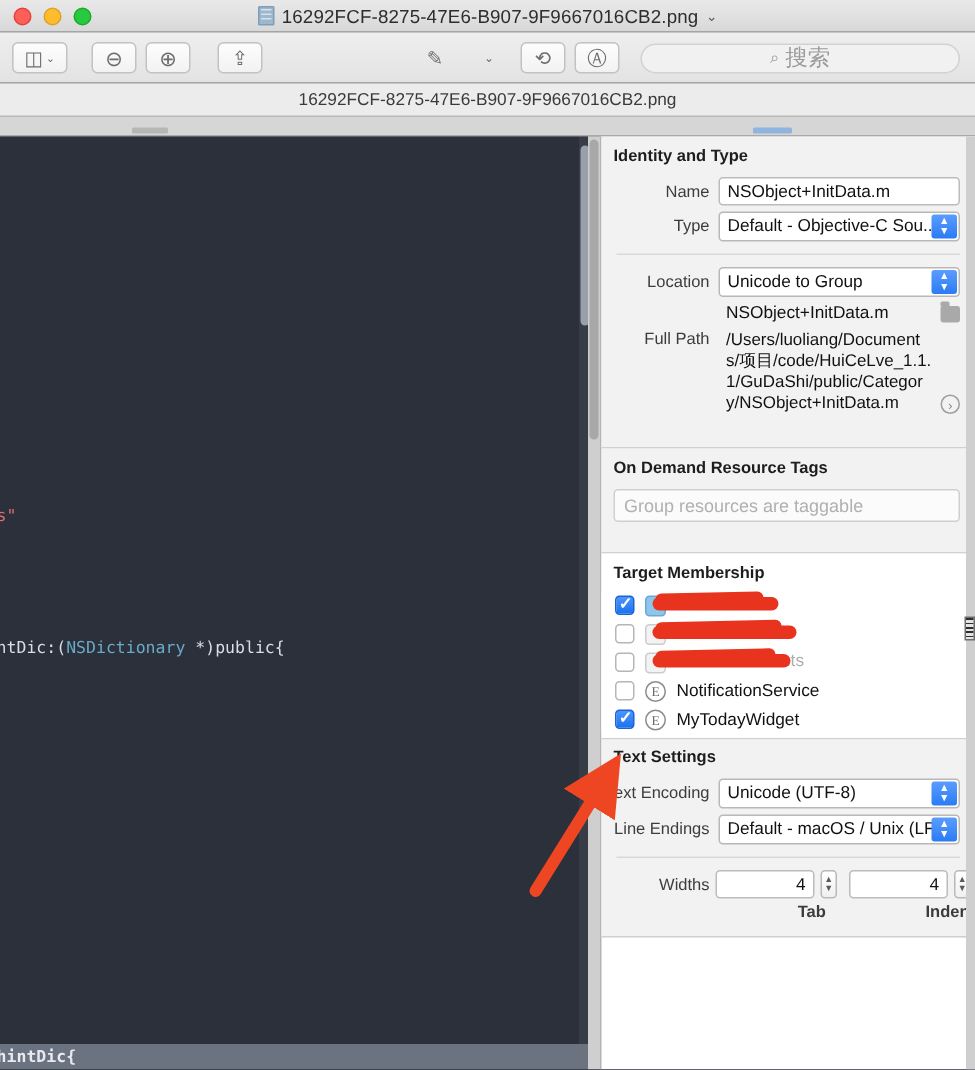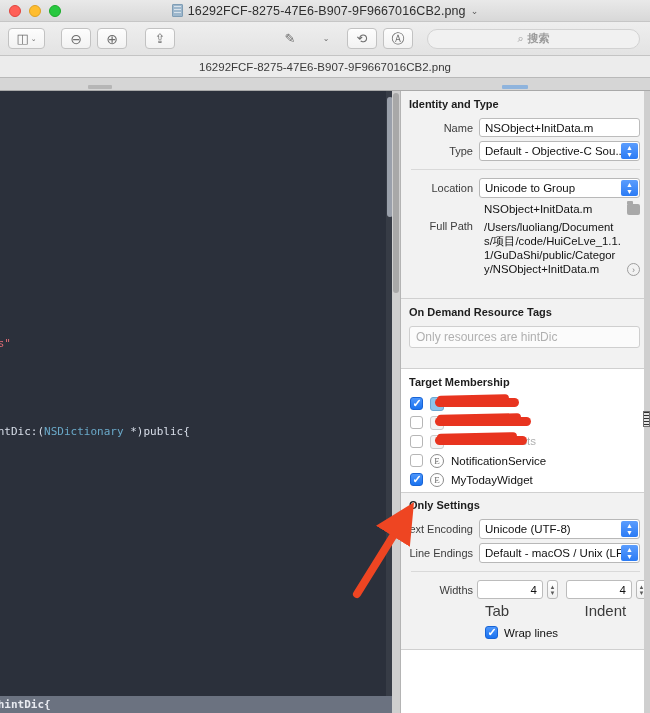--- a/index.html
+++ b/index.html
@@ -68,21 +68,21 @@
   .search-field {
     flex: 1;
     height: 20px;
     background: #f1f1f1;
     border: 1px solid #d2d2d2;
     border-radius: 10px;
     display: flex; align-items: center; justify-content: center;
     gap: 4px;
     margin-left: 8px; margin-right: 2px;
   }
-  .search-field .sf-label { font-size: 11px; color: #9b9b9b; font-weight: bold; }
+  .search-field .sf-label { font-size: 15px; color: #9b9b9b; }
 
   .pathbar {
     height: 22px;
     background: #ececec;
     border-bottom: 1px solid #b9b9b9;
     display: flex; align-items: center; justify-content: center;
   }
   .pathbar span { font-size: 11.5px; color: #3a3a3a; font-weight: 500; }
 
   
@@ -249,21 +249,21 @@
     background: linear-gradient(to bottom,#ffffff,#f0f0f0);
     display:flex;flex-direction:column;align-items:center;justify-content:center;
     font-size:6px; line-height:6px; color:#5a5a5a; flex:none;
   }
   .numfield {
     width: 66px; height: 19px; background:#fff; border:1px solid #bcbcbc;
     border-radius:3px; font-size:11.5px; color:#111; text-align:right;
     padding: 0 5px; display:flex;align-items:center;justify-content:flex-end; flex:none;
   }
   .caps { display:flex; padding-left: 84px; gap: 34px; margin-top: 1px; }
-  .cap { font-size: 15px; color:#3c3c3c; width: 66px; text-align:left; }
+  .cap { font-size: 11px; color:#3c3c3c; width: 66px; text-align:right;font-weight:bold; }
   .wrap-row { display:flex; align-items:center; gap:6px; padding-left: 84px; margin-top: 7px;}
 
   
   .grip {
     position:absolute; right: 0px; top: 333px; width: 7px; height: 16px;
     background: repeating-linear-gradient(to bottom, #2e2e2e 0 1px, #e3e3e3 1px 3px);
     border: 1px solid #6f6f6f;
   }
   .right-edge {
     position:absolute; right:0; top:13px; width: 6px; height: 622px; background:#cfcfcf;
@@ -417,21 +417,21 @@
         <div class="fullpath-row">
           <div class="lbl">Full Path</div>
           <div class="fullpath-val">/Users/luoliang/Documents/项目/code/HuiCeLve_1.1.1/GuDaShi/public/Category/NSObject+InitData.m</div>
           <div class="arrow-circle">›</div>
         </div>
       </div>
 
       <div class="section">
         <div class="sect-title">On Demand Resource Tags</div>
         <div class="tagfield">
-          <span>Only resources are hintDic</span>
+          <span>Group resources are taggable</span>
         </div>
       </div>
 
       <div class="section white" style="padding-bottom:3px;">
         <div class="sect-title">Target Membership</div>
         <div class="tm-list">
 
           <div class="tm-row">
             <div class="cb on"></div>
             <div class="tm-icon-app"></div>
@@ -468,21 +468,21 @@
           <div class="tm-row">
             <div class="cb on"></div>
             <div class="tm-icon-e">E</div>
             <div class="tm-label">MyTodayWidget</div>
           </div>
 
         </div>
       </div>
 
       <div class="ts-sect">
-        <div class="sect-title">Only Settings</div>
+        <div class="sect-title">Text Settings</div>
 
         <div class="row">
           <div class="lbl">Text Encoding</div>
           <div class="popup">
             <span>Unicode (UTF-8)</span>
             <span class="arrows">▲<br>▼</span>
           </div>
         </div>
 
         <div class="row">
@@ -503,24 +503,20 @@
           <div style="width:8px"></div>
           <div class="numfield">4</div>
           <div class="spin">▲<br>▼</div>
         </div>
 
         <div class="caps">
           <div class="cap">Tab</div>
           <div class="cap">Indent</div>
         </div>
 
-        <div class="wrap-row">
-          <div class="cb on"></div>
-          <div class="tm-label">Wrap lines</div>
-        </div>
       </div>
 
     </div>
 
     <div class="right-edge"></div>
     <div class="grip"></div>
 
     <svg class="annot-arrow" viewBox="0 0 110 110">
       <defs>
         <marker id="ah" markerWidth="5" markerHeight="5" refX="2.4" refY="2.5" orient="auto">

